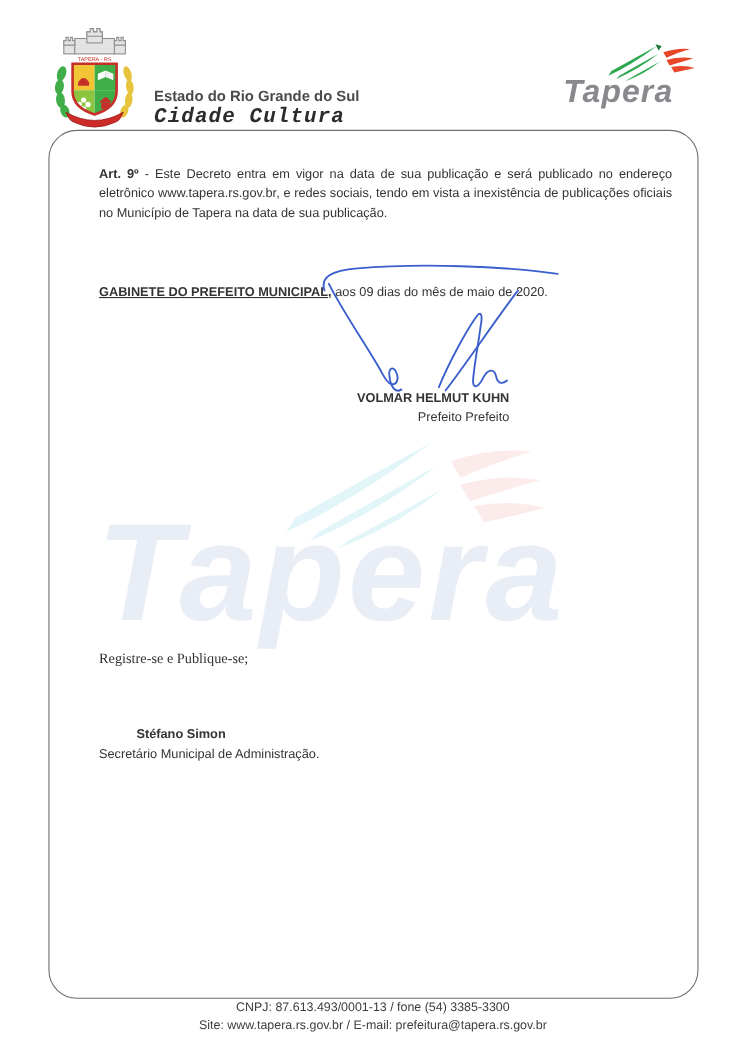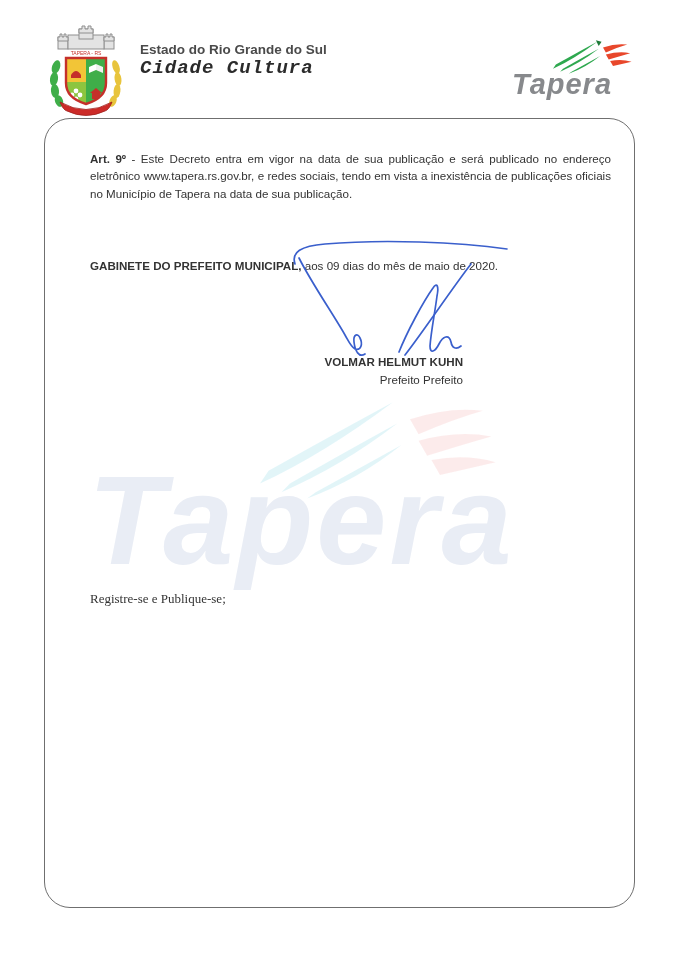--- a/index.html
+++ b/index.html
@@ -5,21 +5,21 @@
   * { margin:0; padding:0; box-sizing:border-box; }
   html,body { background:#ffffff; }
   .page {
     position:relative; width:678px; height:960px; margin:0 auto;
     background:#ffffff; overflow:hidden;
     font-family:"Liberation Sans", sans-serif; color:#3c3c3c;
   }
   
   .crest { position:absolute; left:46px; top:25px; width:80px; height:92px; }
   .header-text { position:absolute; left:140px; top:42px; line-height:1.15; }
-  .header-state { font-size:13.5px; font-weight:bold; color:#4a4a4a; }
+  .header-state { font-size:13.5px; font-weight:bold; color:#4a4a4a;margin-top:38px; }
   .header-org   { font-size:17.5px; font-weight:bold; color:#4a4a4a; letter-spacing:.3px; margin-top:2px;}
   .header-slogan{ font-family:Liberation Mono, monospace; font-style:italic; font-weight:bold;
                   font-size:19px; color:#2b2b2b; margin-top:0; letter-spacing:1px;}
   .logo { position:absolute; left:512px; top:36px; width:140px; height:64px; }
   .logo-swoosh { position:absolute; left:38px; top:0; width:86px; height:40px; }
   .logo-word { position:absolute; left:0; top:32px; width:140px;
                font-size:29px; font-weight:bold; font-style:italic;
                color:#87898c; letter-spacing:1px; }
   
   .frame { position:absolute; left:44px; top:118px; width:591px; height:790px;
@@ -28,21 +28,21 @@
   .wm-swoosh { position:absolute; left:240px; top:385px; width:280px; height:120px; z-index:1; }
   .wm-word { position:absolute; left:88px; top:455px; width:520px; z-index:1;
              font-size:126px; font-weight:bold; font-style:italic; line-height:1.05;
              color:#e9edf5; letter-spacing:3px; user-select:none; }
   
   .article { position:absolute; left:90px; top:150px; width:521px; z-index:2;
              font-size:11.6px; line-height:17.4px; text-align:justify; color:#333; }
   .article b { font-weight:bold;margin-top:44px; }
   .gabinete { position:absolute; left:90px; top:259px; width:521px; z-index:2;
               font-size:11.6px; color:#333; }
-  .gabinete .caps { font-weight:600; }
+  .gabinete .caps { font-weight:600;text-decoration:underline; }
   .signature { position:absolute; left:283px; top:230px; width:235px; height:135px; z-index:3; }
   .mayor-block { position:absolute; left:248px; top:353px; width:215px; z-index:2;
                  text-align:right; font-size:11.6px; line-height:18px; color:#333; }
   .mayor-name { font-weight:600; }
   .register { position:absolute; left:90px; top:591px; z-index:2; font-size:13px; color:#333;font-family:Liberation Serif, serif; }
   .secretary-block { position:absolute; left:90px; top:659px; z-index:2;
                      font-size:11.6px; line-height:18px; color:#333; }
   .secretary-name { font-weight:600; padding-left:34px; }
   
   .footer { position:absolute; left:0; top:908px; width:678px; z-index:2;
@@ -159,15 +159,23 @@
     </g>
   </svg>
 
   <div class="mayor-block">
     <div class="mayor-name">VOLMAR HELMUT KUHN</div>
     <div class="mayor-title">Prefeito Prefeito</div>
   </div>
 
   <div class="register">Registre-se e Publique-se;</div>
 
+  <div class="secretary-block">
+    <div class="secretary-name">Stéfano Simon</div>
+    <div class="secretary-title">Secretário Municipal de Administração.</div>
+  </div>
 
+  <div class="footer">
+    <div>CNPJ: 87.613.493/0001-13 / fone (54) 3385-3300</div>
+    <div>Site: www.tapera.rs.gov.br / E-mail: prefeitura@tapera.rs.gov.br</div>
+  </div>
 
 </div>
 
 </body></html>

